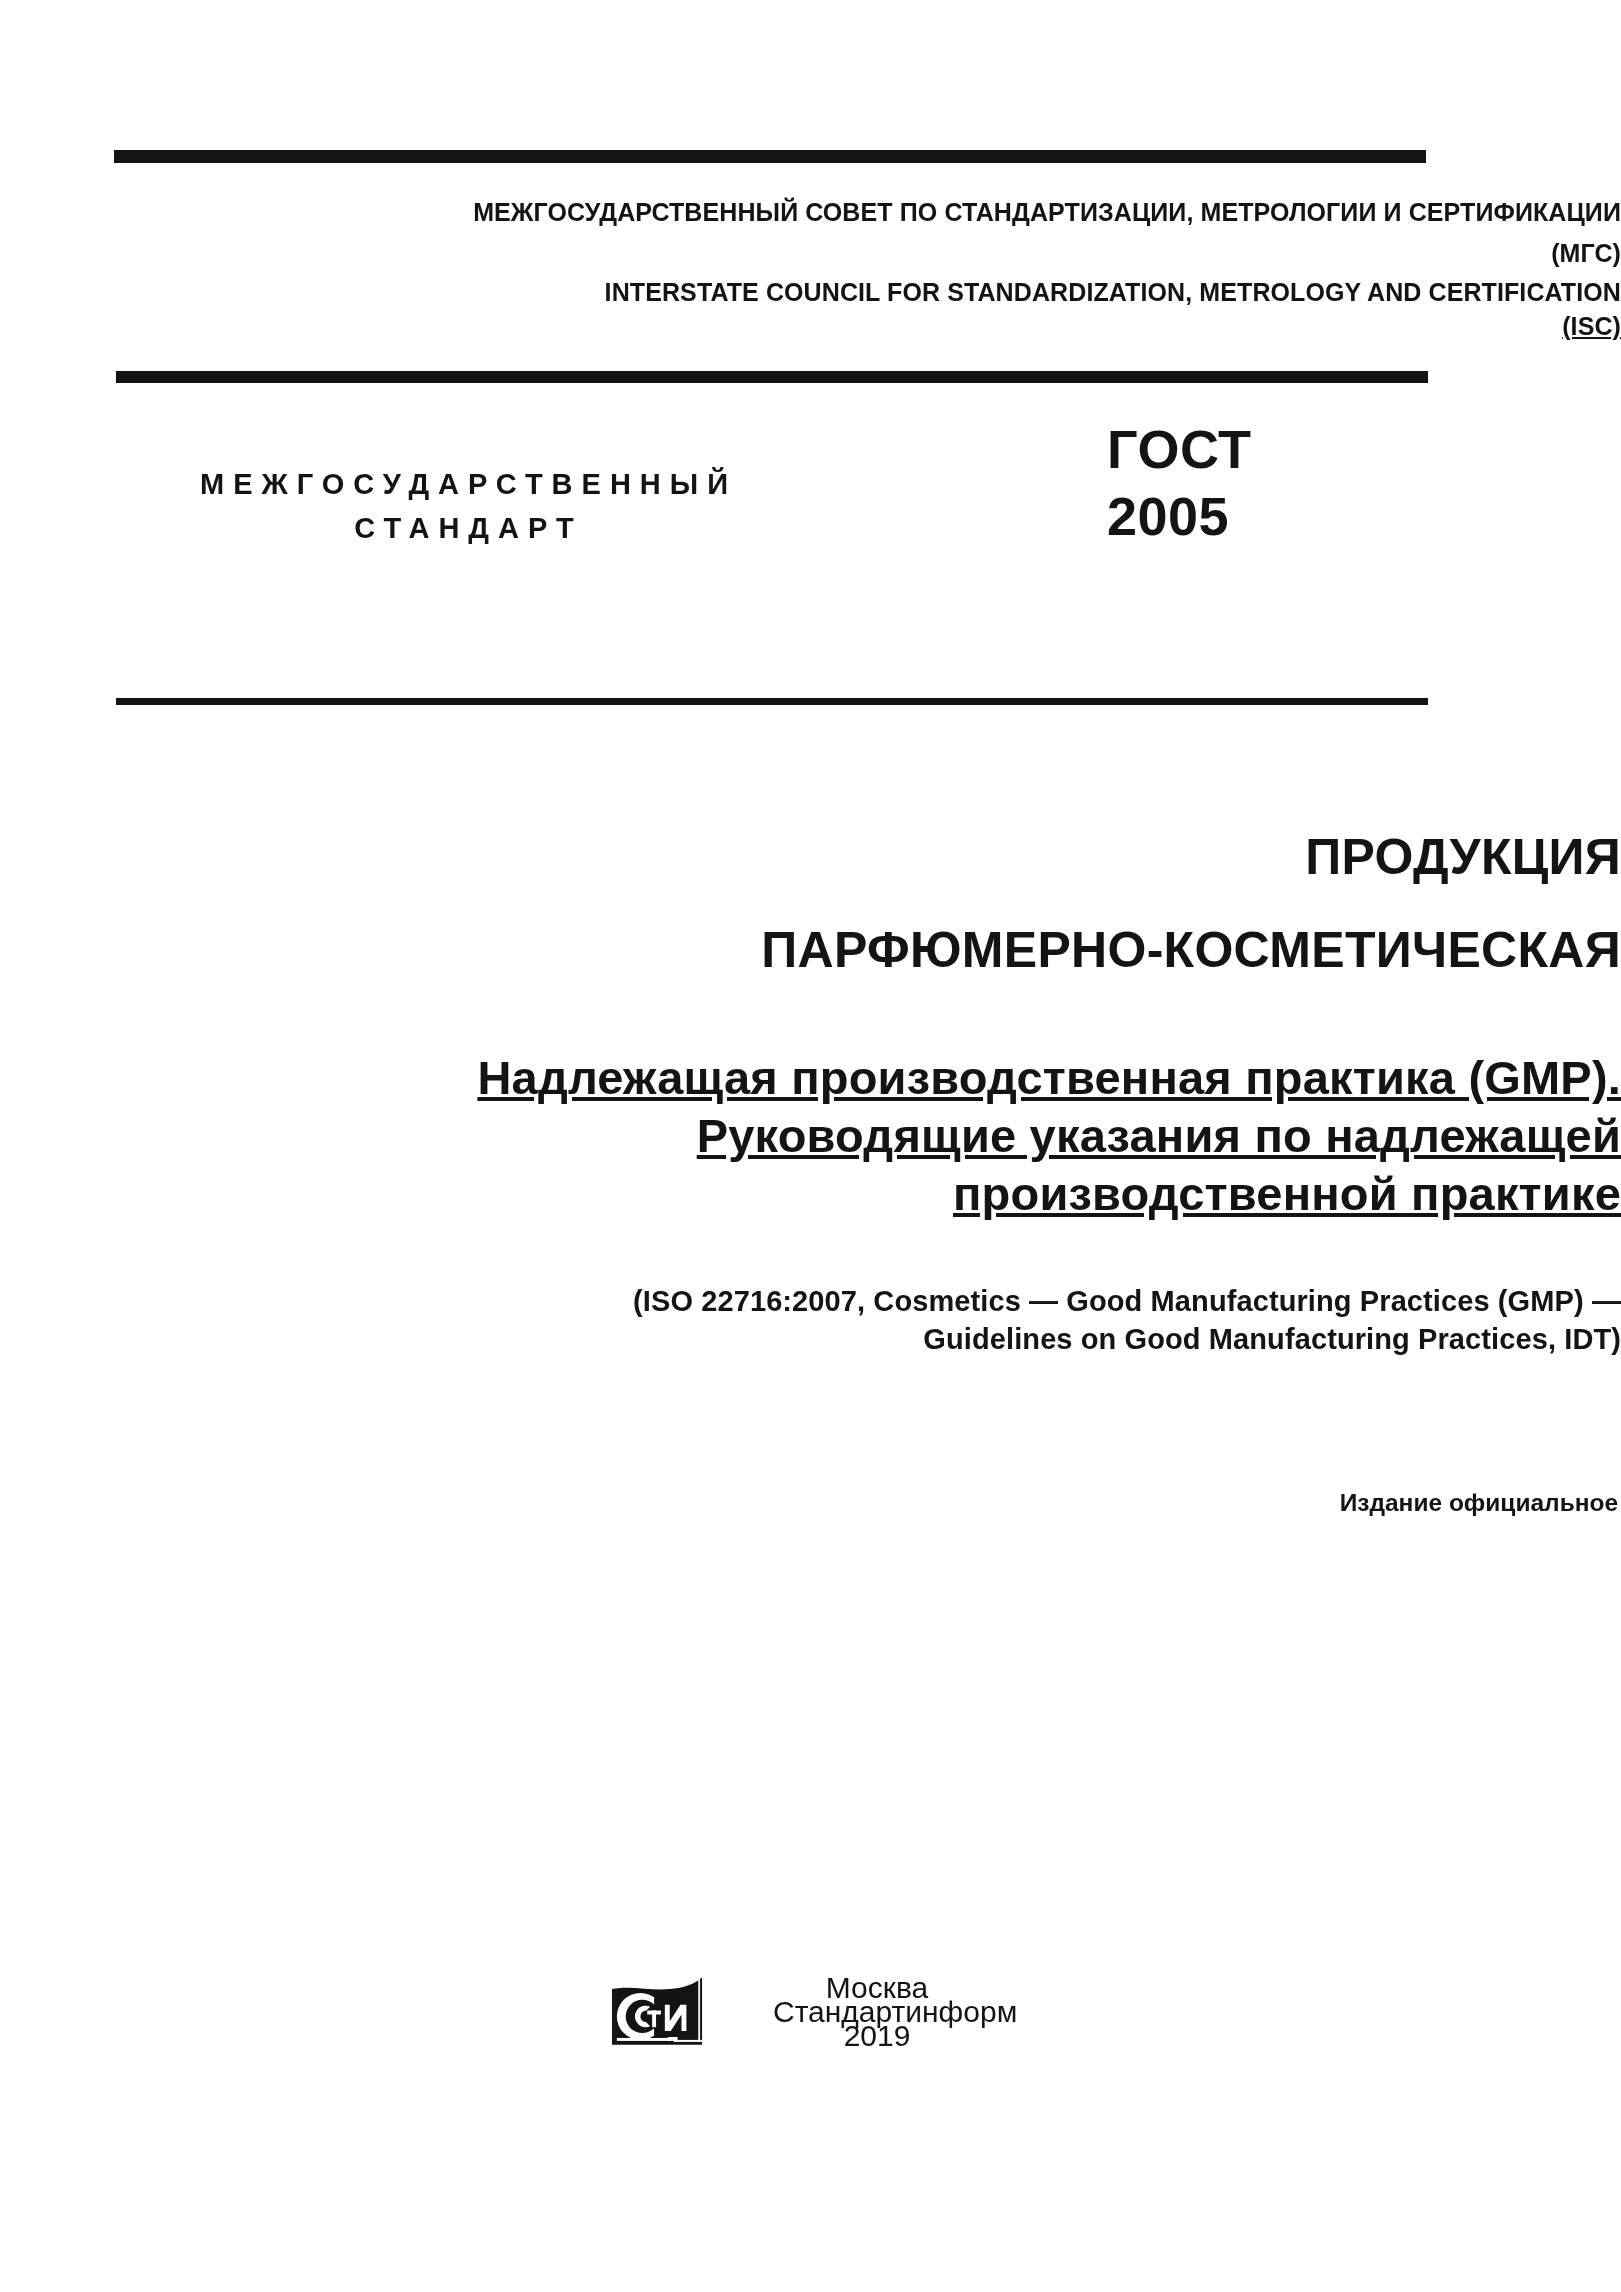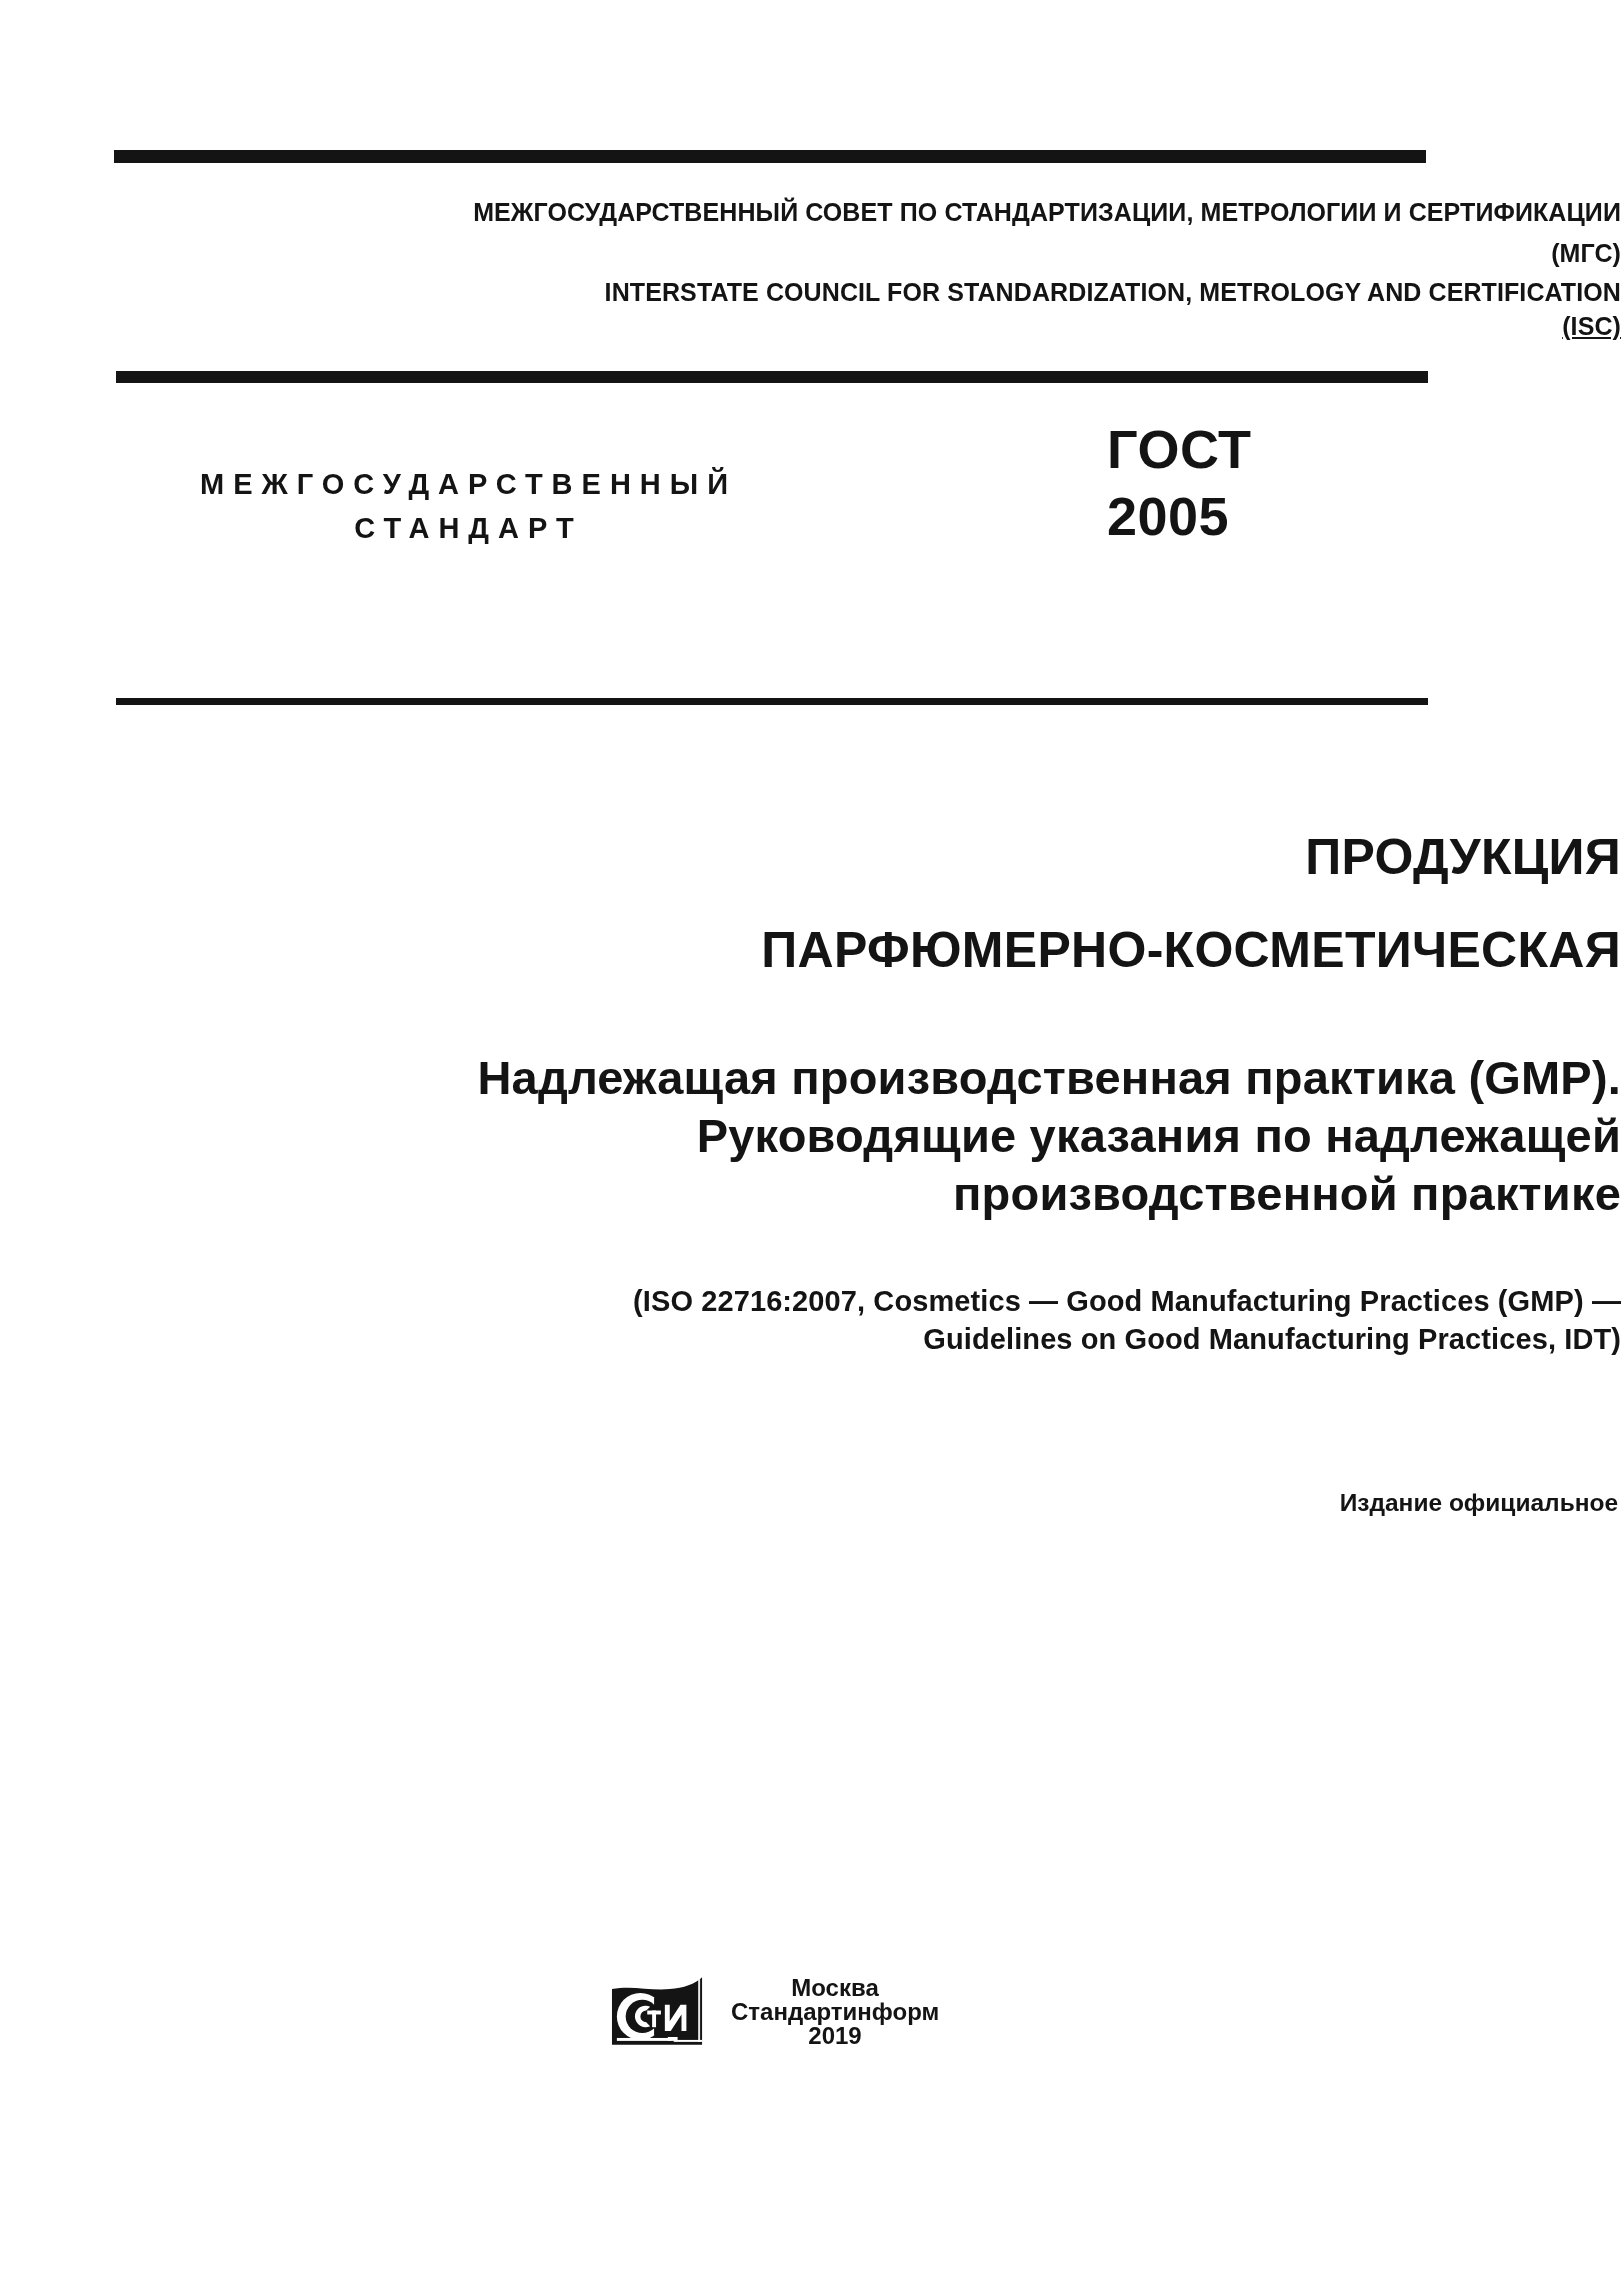--- a/index.html
+++ b/index.html
@@ -10,24 +10,24 @@
   }
   .bar { position: absolute; background: #141414; }
   .line { position: absolute; left: 0; width: 1621px; text-align: right; white-space: nowrap; font-weight: bold; }
   .council { font-size: 25px; letter-spacing: 0.1px; }
   .interstate-std {
     position: absolute; width: 627px; left: 155px; text-align: center; font-weight: bold;
     font-size: 29px; letter-spacing: 9px; white-space: nowrap;
   }
   .gost { position: absolute; left: 1107px; font-weight: bold; font-size: 54px; line-height: 67px; white-space: nowrap; letter-spacing: 0.5px; }
   .title-main { font-size: 50px; letter-spacing: 0.3px; }
-  .subtitle { font-size: 47px; letter-spacing: 0.2px; }
+  .subtitle { font-size: 47px; letter-spacing: 0.2px; text-decoration: underline; }
   .orig { font-size: 29px; letter-spacing: 0.1px; }
   .edition { font-size: 24.5px; }
-  .publisher { position: absolute; left: 731px; width: 208px; text-align: center; font-weight: bold; font-size: 24px; line-height: 24px; white-space: nowrap; }
+  .publisher { position: absolute; left: 773px; width: 208px; text-align: center; font-weight: normal; font-size: 30px; line-height: 24px; white-space: nowrap; }
   .logo { position: absolute; left: 611px; top: 1976px; width: 94px; height: 74px; }
 </style>
 </head>
 <body>
 
 <div class="bar" style="left:114px; top:150px; width:1312px; height:12.7px;"></div>
 
 <div class="line council" style="top:198px; line-height:29px;">МЕЖГОСУДАРСТВЕННЫЙ СОВЕТ ПО СТАНДАРТИЗАЦИИ, МЕТРОЛОГИИ И СЕРТИФИКАЦИИ</div>
 <div class="line council" style="top:239px; line-height:29px;">(МГС)</div>
 <div class="line council" style="top:278px; line-height:29px;">INTERSTATE COUNCIL FOR STANDARDIZATION, METROLOGY AND CERTIFICATION</div>

